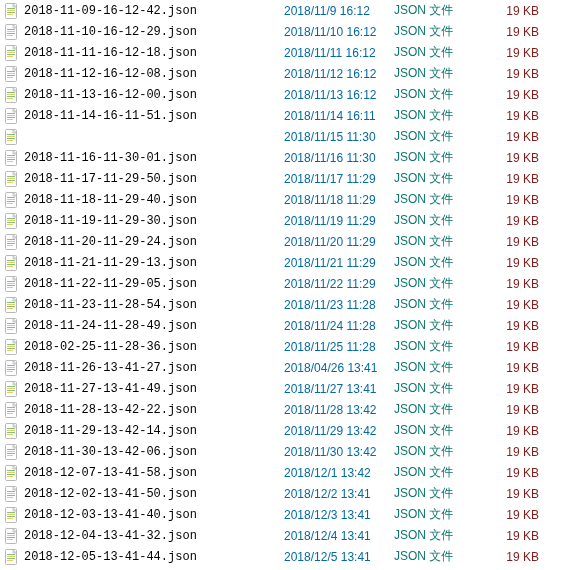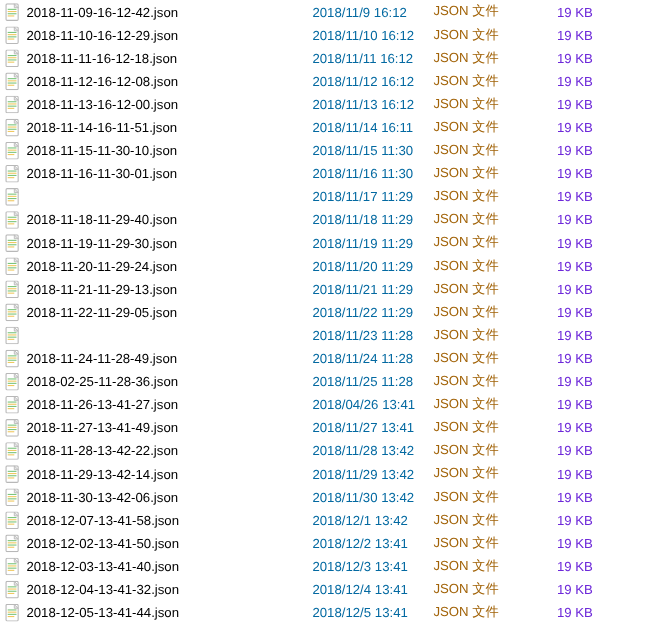--- a/index.html
+++ b/index.html
@@ -28,29 +28,29 @@
     height: 16px;
     flex-shrink: 0;
   }
   .icon svg { display: block; }
   .col-date {
     width: 110px;
     color: #0369a1;
   }
   .col-type {
     width: 95px;
-    color: #a16207;
+    color: #0f766e;
   }
   .col-size {
     width: 60px;
     text-align: right;
     padding-right: 10px;
-    color: #6d28d9;
-  }
-  .filename { white-space: nowrap; }
+    color: #7f1d1d;
+  }
+  .filename { white-space: nowrap; font-family: Liberation Mono, monospace; }
 </style>
 </head>
 <body>
 
 <div class="file-list" id="file-list">
     <div class="row">
       <div class="col-name">
         <span class="icon">
 <svg viewBox="0 0 16 16" width="16" height="16">
   <rect x="1.5" y="0.5" width="11" height="15" rx="1" fill="#ffffff" stroke="#b8b8b8"></rect>
@@ -162,21 +162,20 @@
         <span class="icon">
 <svg viewBox="0 0 16 16" width="16" height="16">
   <rect x="1.5" y="0.5" width="11" height="15" rx="1" fill="#ffffff" stroke="#b8b8b8"></rect>
   <path d="M9 0.5 L12.5 4 L9 4 Z" fill="#e6e6e6" stroke="#b8b8b8" stroke-width="0.8"></path>
   <rect x="3" y="5" width="8" height="1" fill="#7cc57c"></rect>
   <rect x="3" y="7" width="8" height="1" fill="#f0c860"></rect>
   <rect x="3" y="9" width="8" height="1" fill="#7cc57c"></rect>
   <rect x="3" y="11" width="6" height="1" fill="#f0c860"></rect>
 </svg>
         </span>
-        <span class="filename">2018-11-15-11-30-10.json</span>
       </div>
       <div class="col-date">2018/11/15 11:30</div>
       <div class="col-type">JSON 文件</div>
       <div class="col-size">19 KB</div>
     </div>
     <div class="row">
       <div class="col-name">
         <span class="icon">
 <svg viewBox="0 0 16 16" width="16" height="16">
   <rect x="1.5" y="0.5" width="11" height="15" rx="1" fill="#ffffff" stroke="#b8b8b8"></rect>
@@ -198,20 +197,21 @@
         <span class="icon">
 <svg viewBox="0 0 16 16" width="16" height="16">
   <rect x="1.5" y="0.5" width="11" height="15" rx="1" fill="#ffffff" stroke="#b8b8b8"></rect>
   <path d="M9 0.5 L12.5 4 L9 4 Z" fill="#e6e6e6" stroke="#b8b8b8" stroke-width="0.8"></path>
   <rect x="3" y="5" width="8" height="1" fill="#7cc57c"></rect>
   <rect x="3" y="7" width="8" height="1" fill="#f0c860"></rect>
   <rect x="3" y="9" width="8" height="1" fill="#7cc57c"></rect>
   <rect x="3" y="11" width="6" height="1" fill="#f0c860"></rect>
 </svg>
         </span>
+        <span class="filename">2018-11-17-11-29-50.json</span>
       </div>
       <div class="col-date">2018/11/17 11:29</div>
       <div class="col-type">JSON 文件</div>
       <div class="col-size">19 KB</div>
     </div>
     <div class="row">
       <div class="col-name">
         <span class="icon">
 <svg viewBox="0 0 16 16" width="16" height="16">
   <rect x="1.5" y="0.5" width="11" height="15" rx="1" fill="#ffffff" stroke="#b8b8b8"></rect>
@@ -305,20 +305,21 @@
         <span class="icon">
 <svg viewBox="0 0 16 16" width="16" height="16">
   <rect x="1.5" y="0.5" width="11" height="15" rx="1" fill="#ffffff" stroke="#b8b8b8"></rect>
   <path d="M9 0.5 L12.5 4 L9 4 Z" fill="#e6e6e6" stroke="#b8b8b8" stroke-width="0.8"></path>
   <rect x="3" y="5" width="8" height="1" fill="#7cc57c"></rect>
   <rect x="3" y="7" width="8" height="1" fill="#f0c860"></rect>
   <rect x="3" y="9" width="8" height="1" fill="#7cc57c"></rect>
   <rect x="3" y="11" width="6" height="1" fill="#f0c860"></rect>
 </svg>
         </span>
+        <span class="filename">2018-11-23-11-28-54.json</span>
       </div>
       <div class="col-date">2018/11/23 11:28</div>
       <div class="col-type">JSON 文件</div>
       <div class="col-size">19 KB</div>
     </div>
     <div class="row">
       <div class="col-name">
         <span class="icon">
 <svg viewBox="0 0 16 16" width="16" height="16">
   <rect x="1.5" y="0.5" width="11" height="15" rx="1" fill="#ffffff" stroke="#b8b8b8"></rect>

